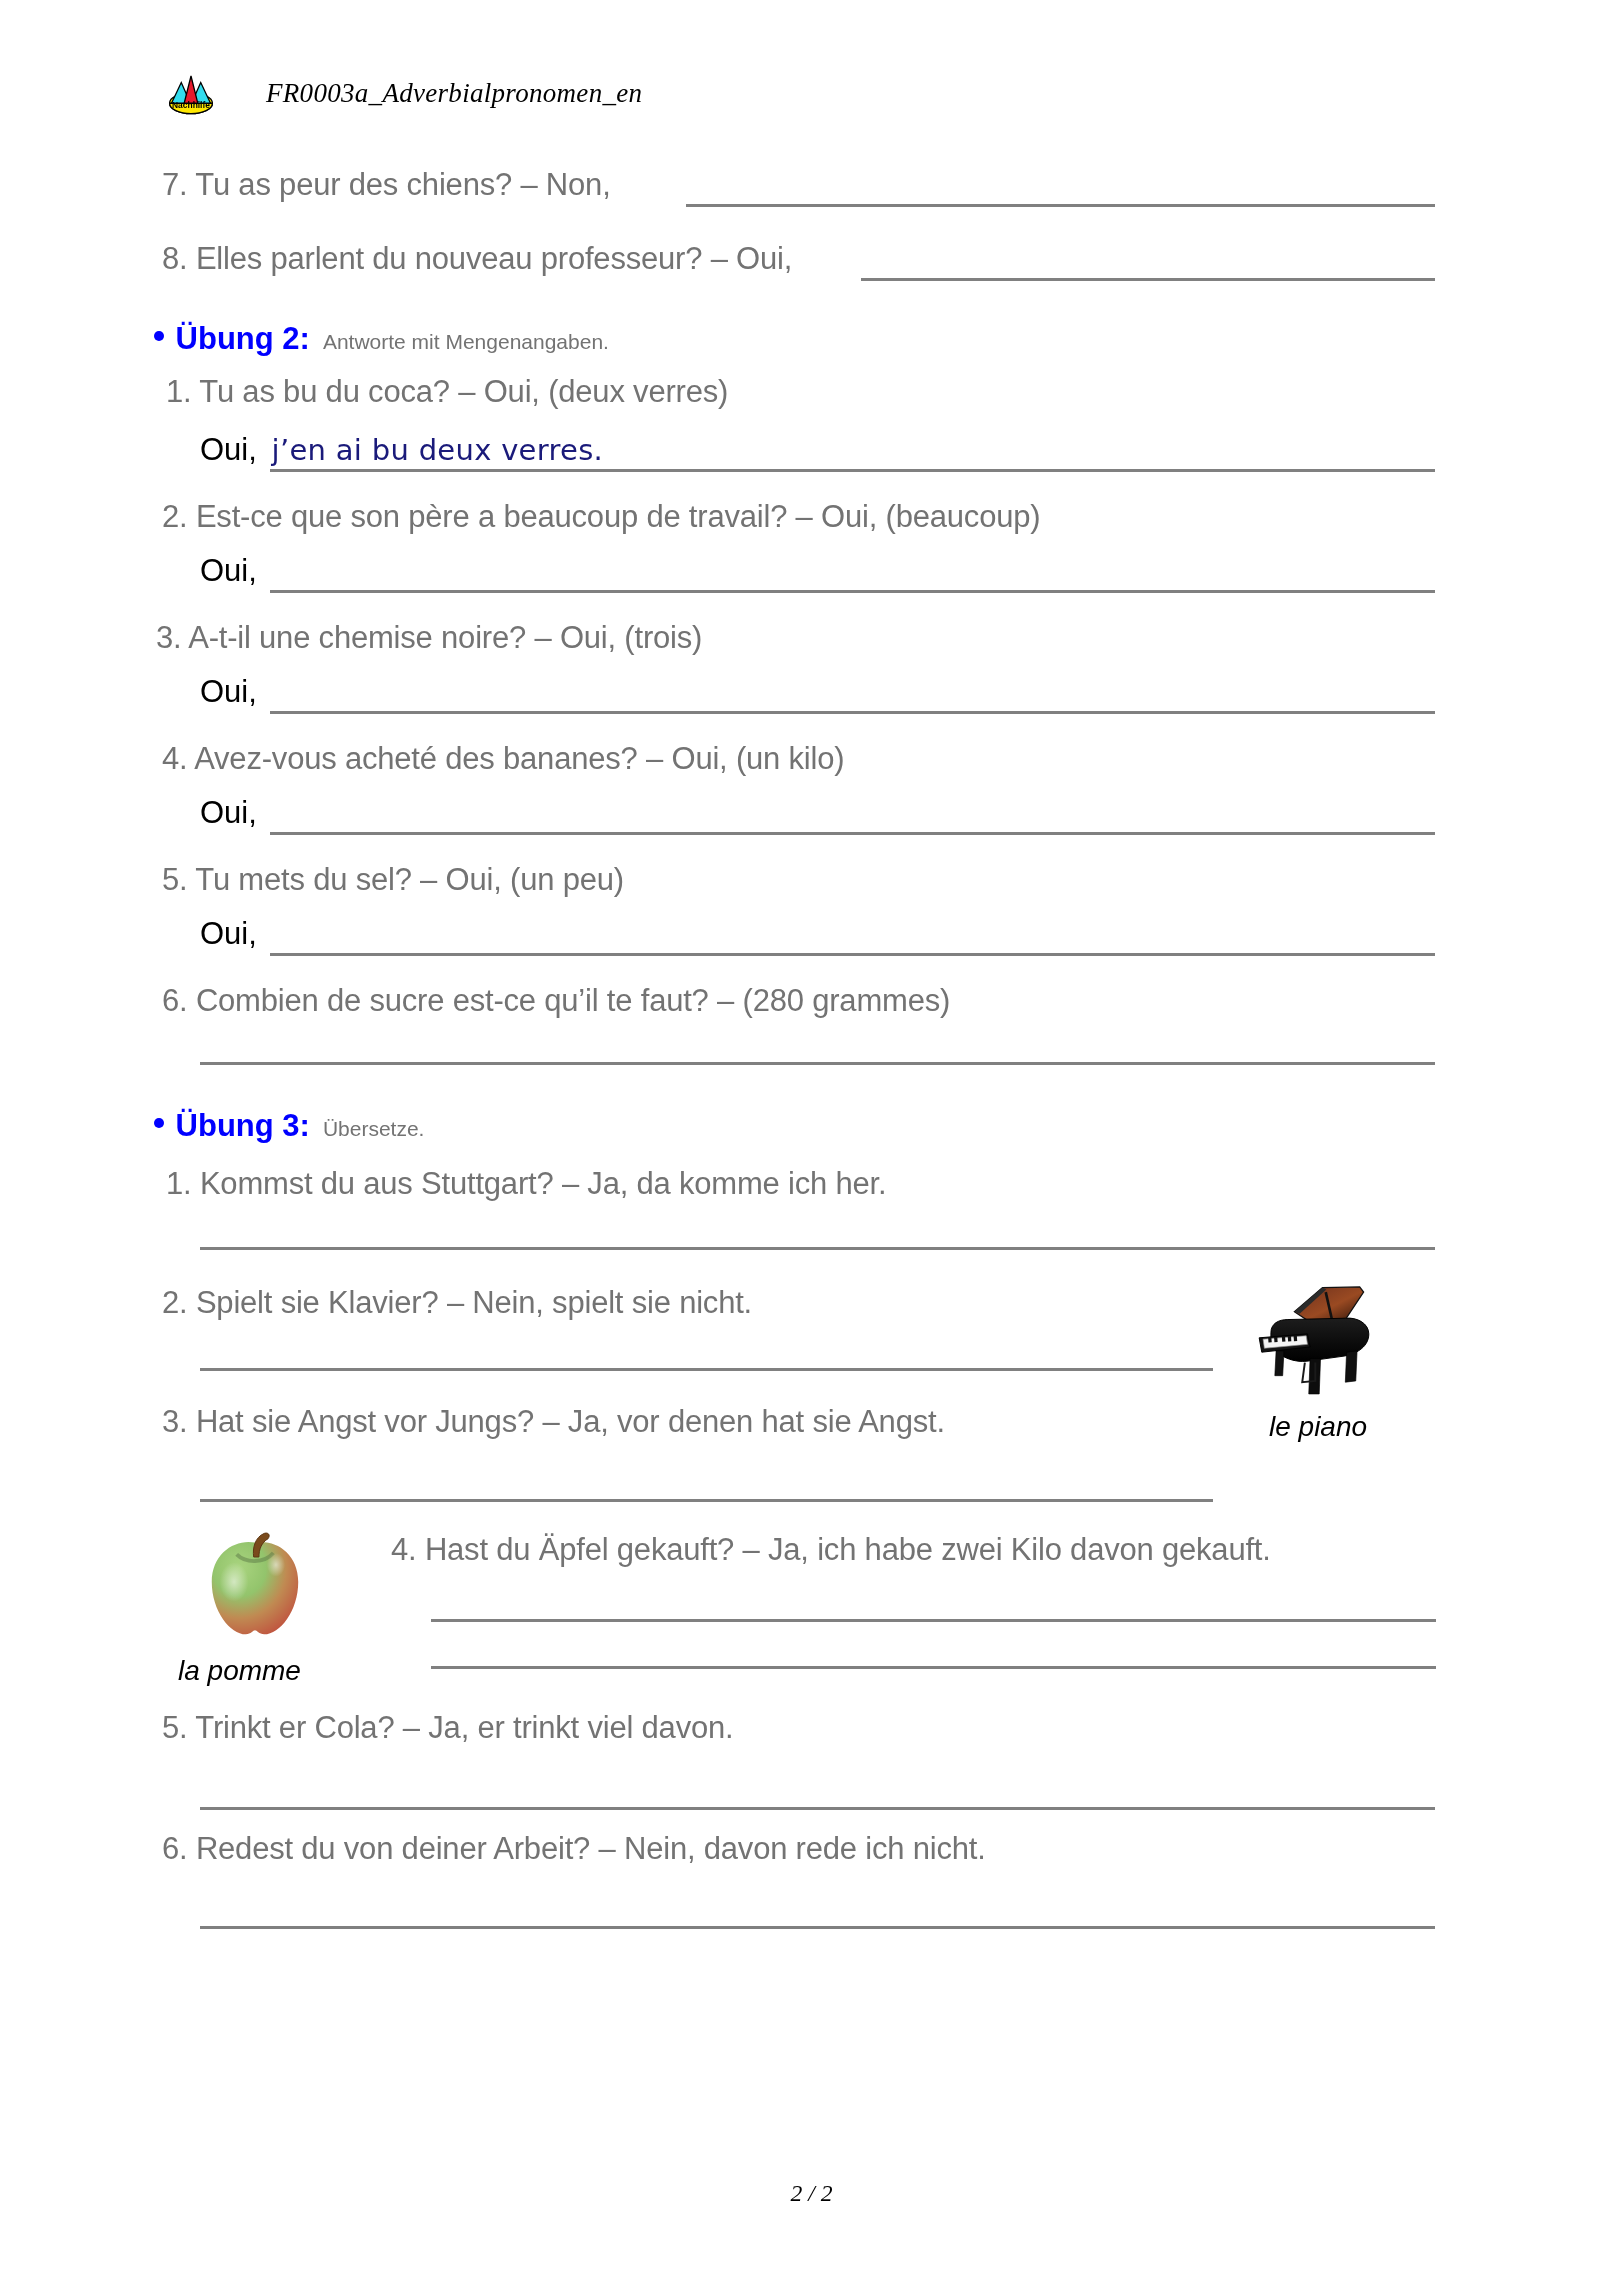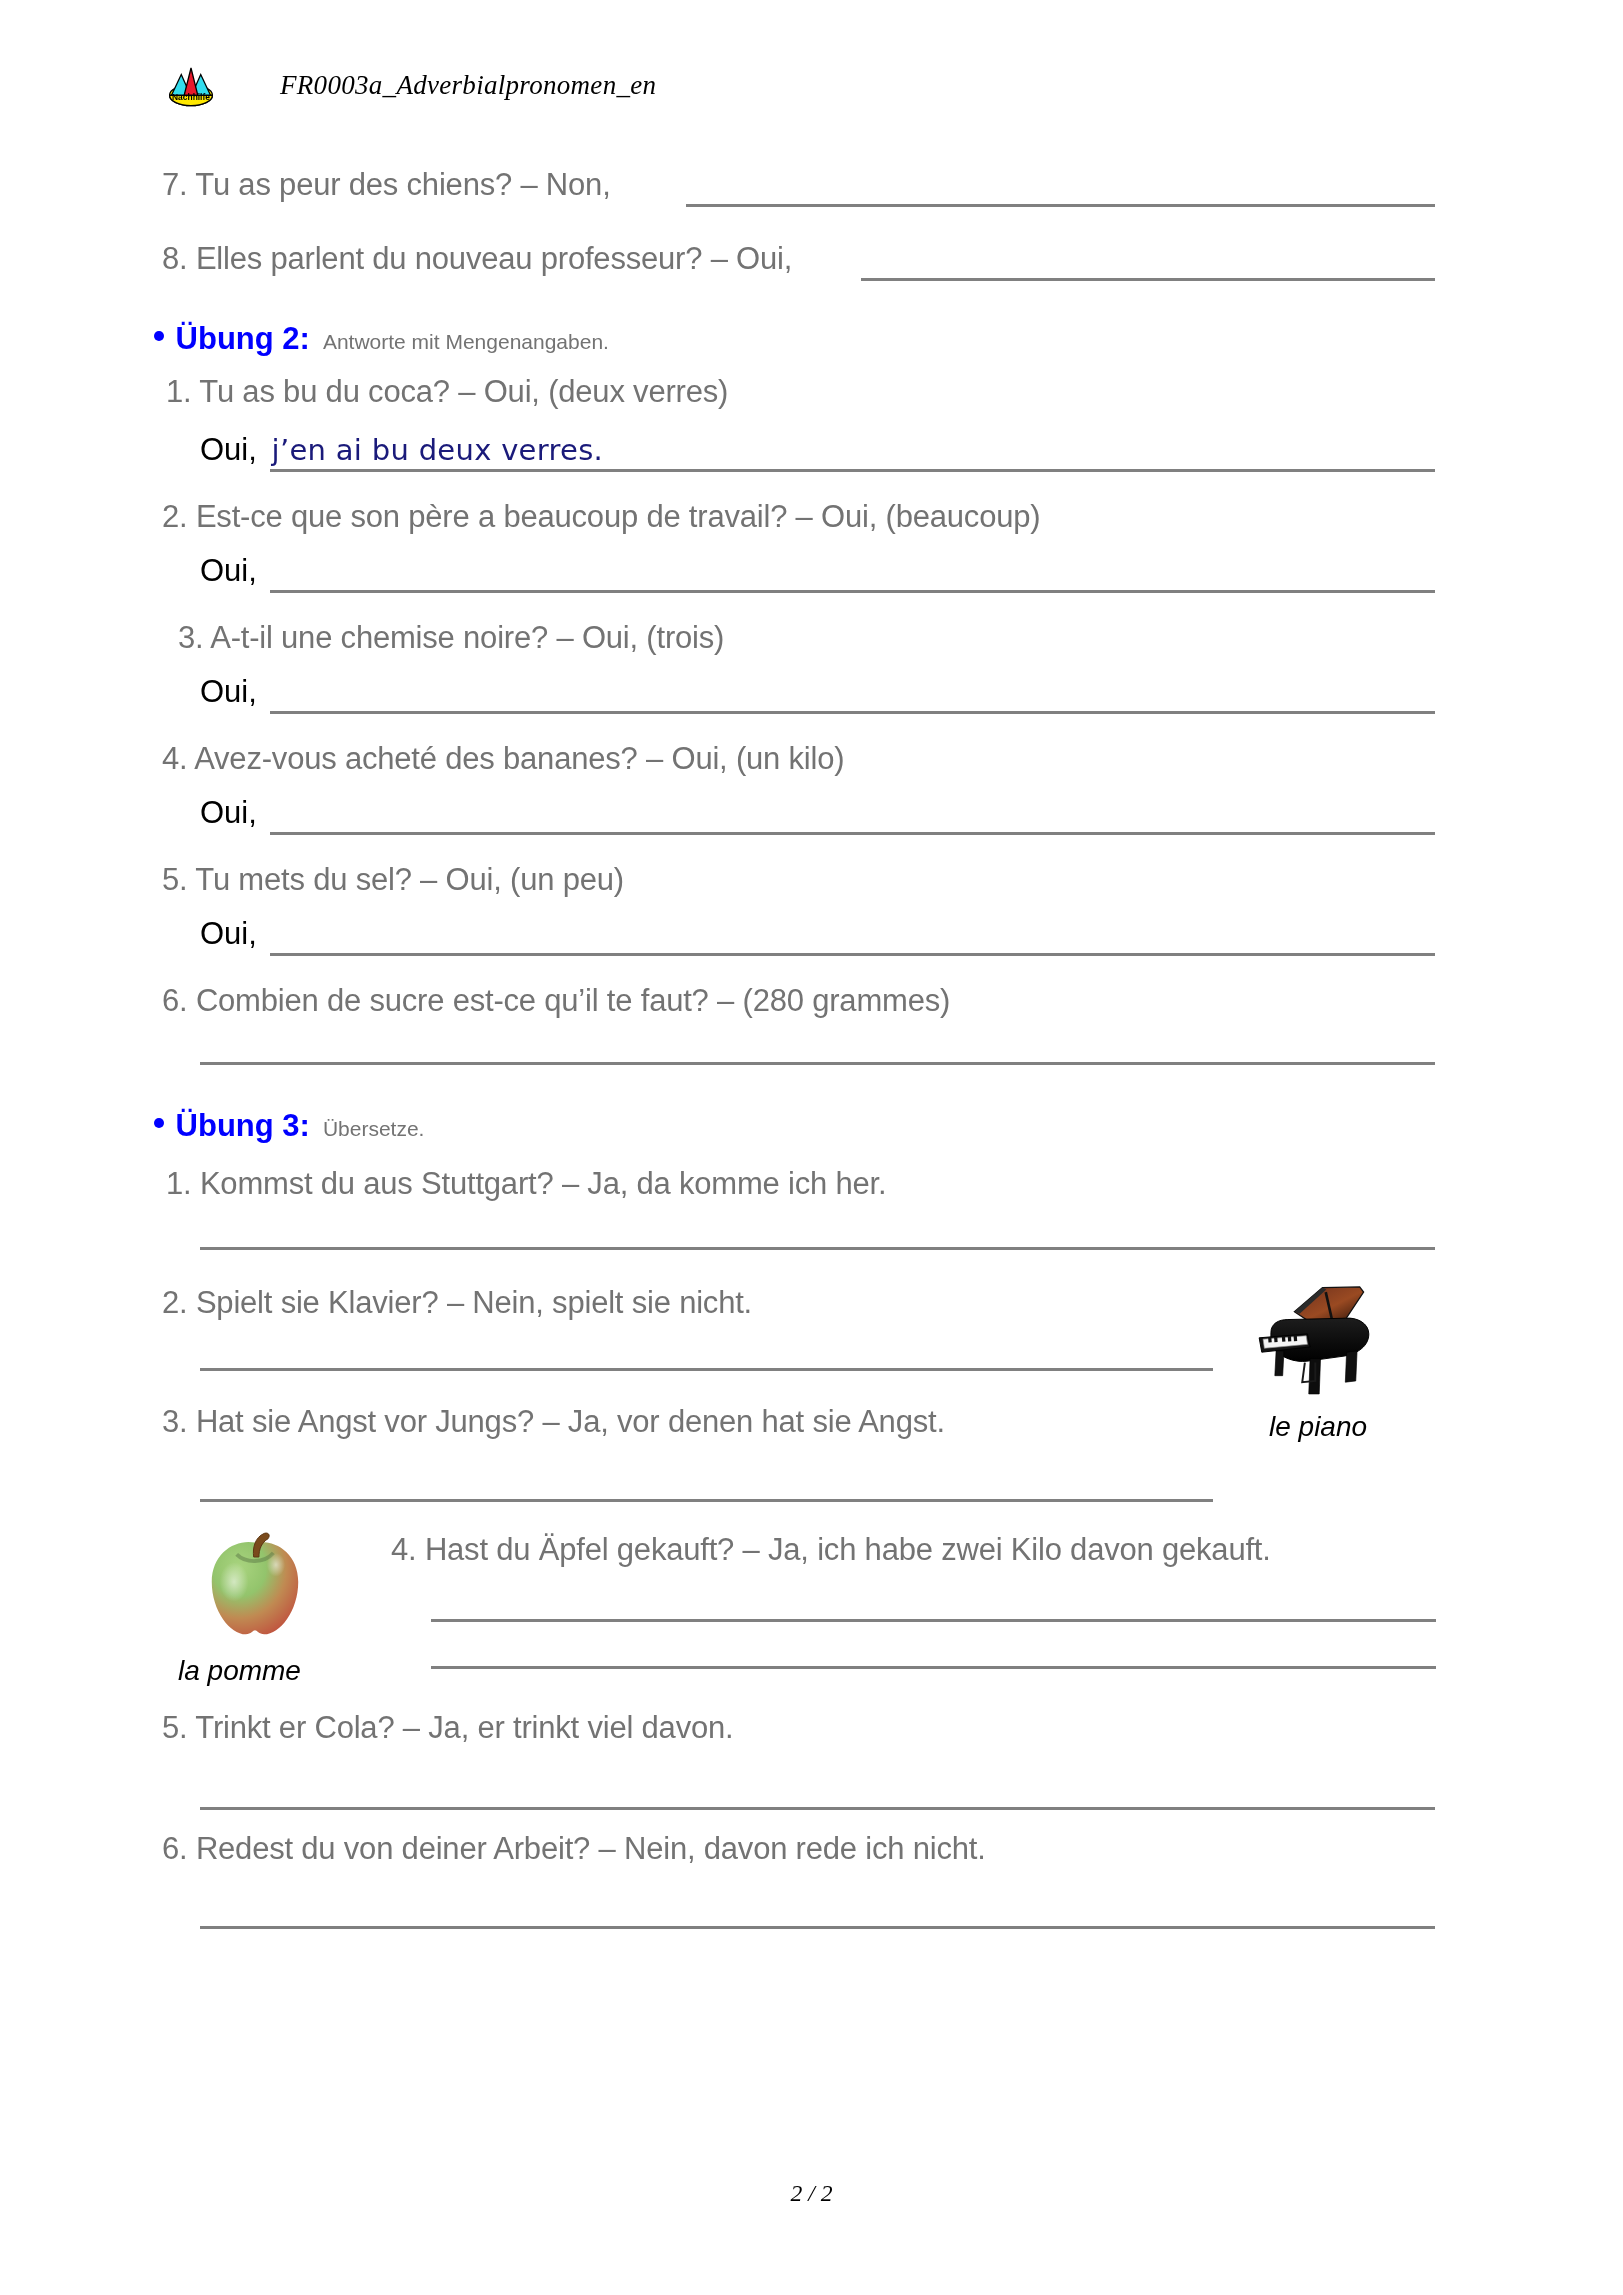--- a/index.html
+++ b/index.html
@@ -12,24 +12,24 @@
     height: 2295px;
     position: relative;
     font-family: "Liberation Sans", sans-serif;
     overflow: hidden;
   }
 
   
   .header {
     position: absolute;
     left: 167px;
-    top: 64px;
+    top: 72px;
     display: flex;
     align-items: center;
-    gap: 17px;
+    gap: 3px;
     justify-content: space-between;
   }
   .logo {
     width: 48px;
     height: 43px;
     position: relative;
     flex: none;
   }
   .header-title {
     font-family: "Liberation Serif", serif;
@@ -198,21 +198,21 @@
 
   <div class="row q-text" style="left:162px; top:499px;">
     <span>2. </span>
     <span>Est-ce que son père a beaucoup de travail? – Oui, (beaucoup)</span>
   </div>
   <div class="row oui-label" style="left:200px; top:553px;">
     <span>Oui,</span>
   </div>
   <div class="rule" style="left:270px; top:590px; width:1165px;"></div>
 
-  <div class="row q-text" style="left:178px; top:620px;">
+  <div class="row q-text" style="left:156px; top:620px;">
     <span>3. </span>
     <span>A-t-il une chemise noire? – Oui, (trois)</span>
   </div>
   <div class="row oui-label" style="left:200px; top:674px;">
     <span>Oui,</span>
   </div>
   <div class="rule" style="left:270px; top:711px; width:1165px;"></div>
 
   <div class="row q-text" style="left:162px; top:741px;">
     <span>4. </span>

